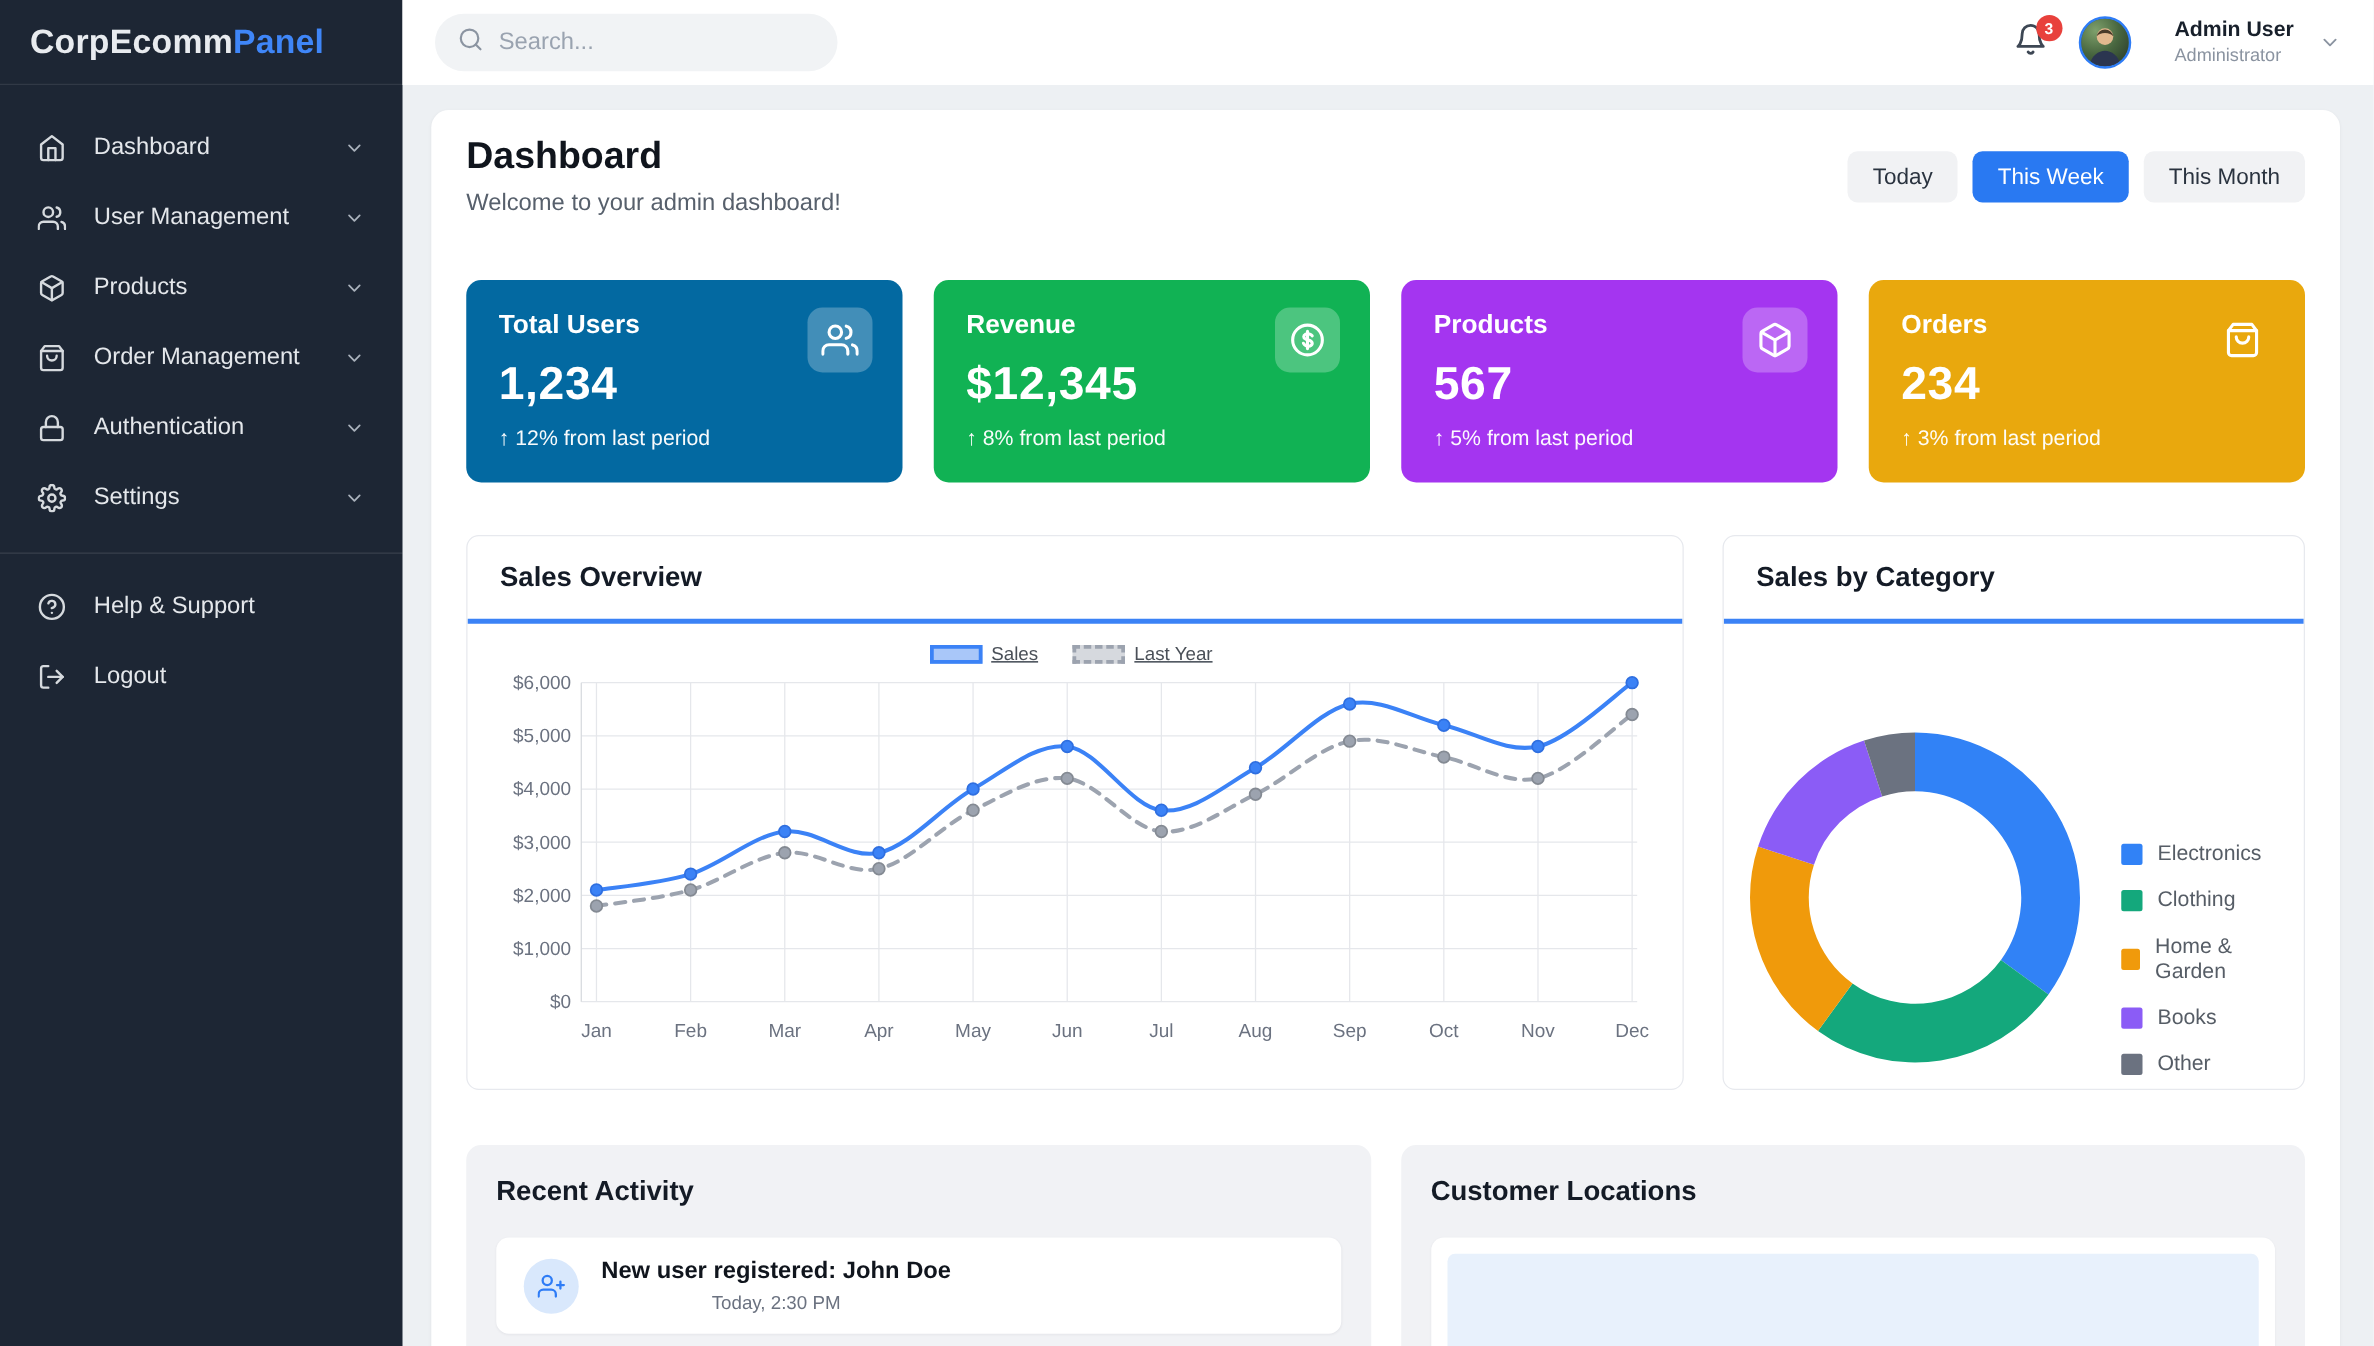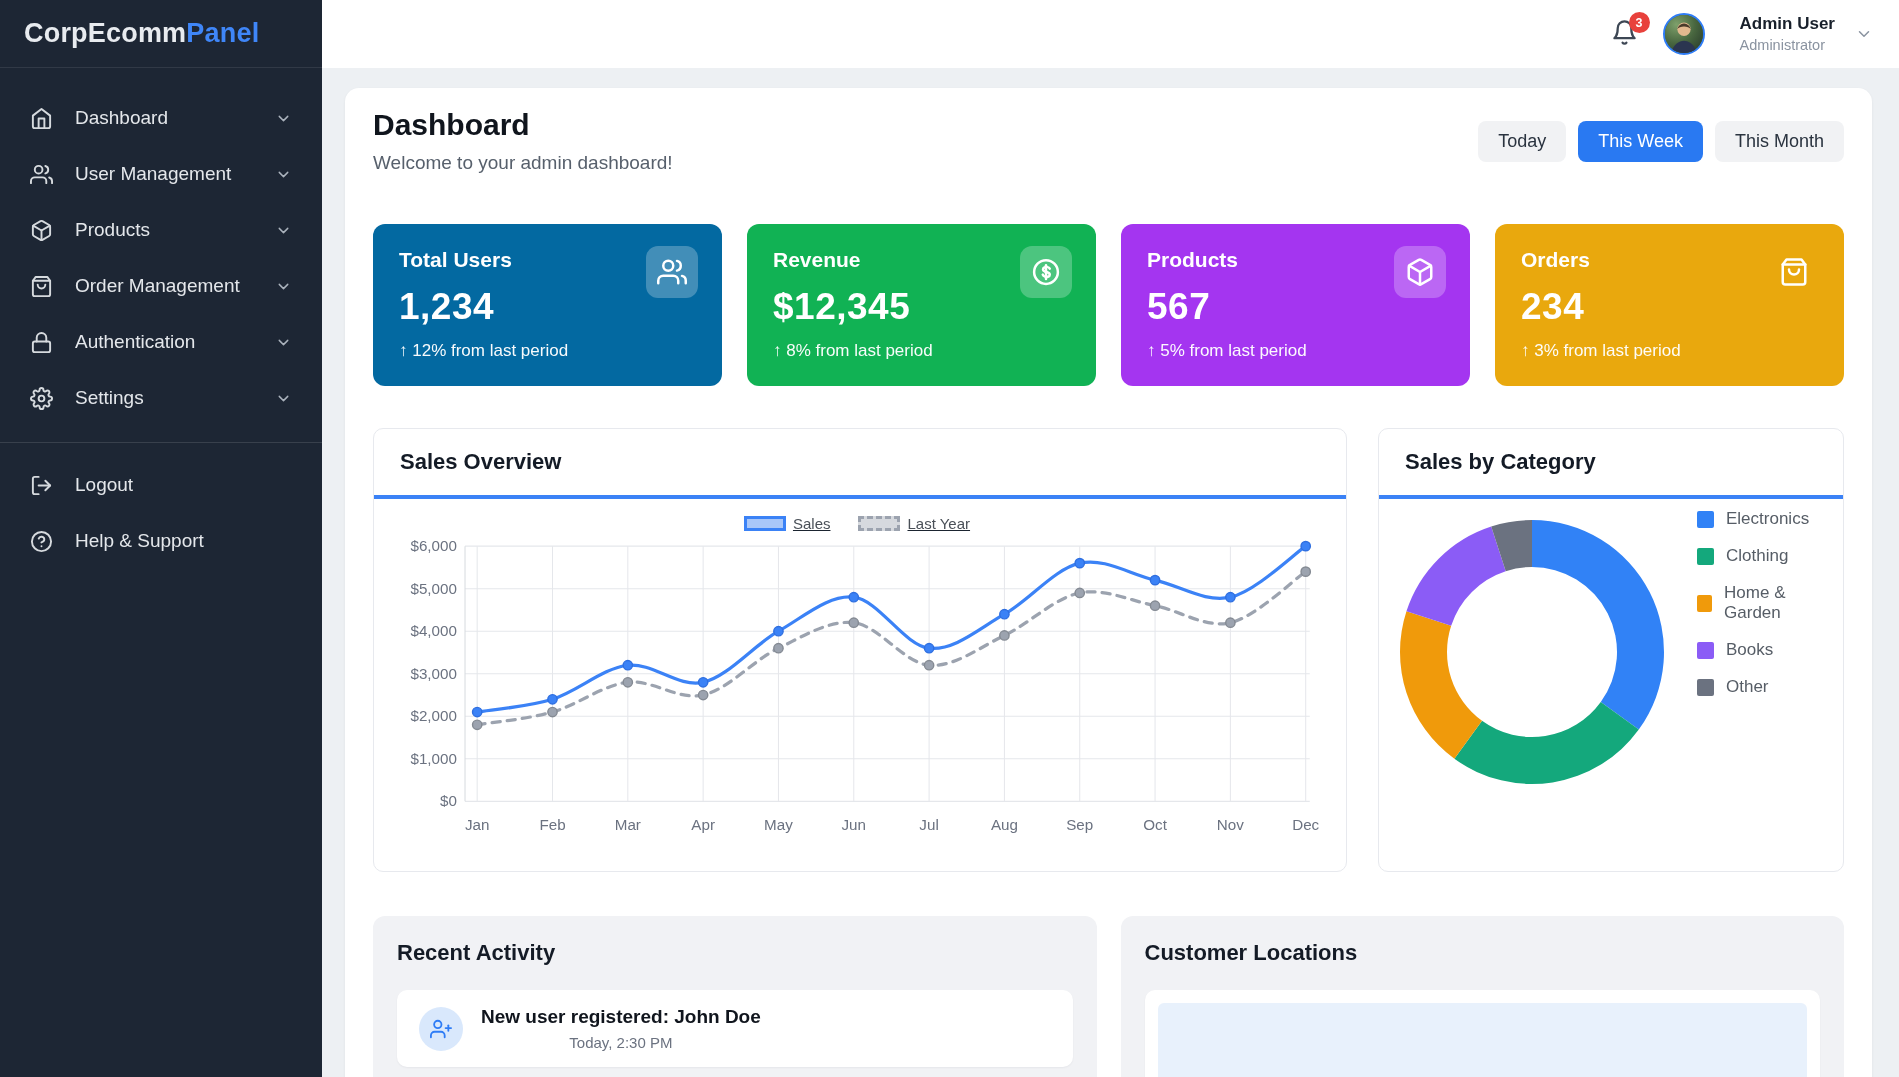--- a/index.html
+++ b/index.html
@@ -54,21 +54,21 @@
   .chart-card.left { width:974px; }
   .chart-card.right { flex:1; }
   .chart-card-header { padding:20px 26px; font-size:22px; font-weight:bold; color:#141b26; border-bottom:4px solid #3b82f6; }
   .line-chart-body { flex:1; padding:10px 18px 4px 12px; display:flex; flex-direction:column; }
   .lc-legend { display:flex; justify-content:center; align-items:center; gap:28px; margin:6px 0 4px 0; }
   .lc-legend-item { display:flex; align-items:center; gap:7px; cursor:pointer;text-decoration:underline; }
   .lc-swatch { width:42px; height:15px; }
   .lc-swatch.solid { background:#a9c7f9; border:3px solid #3b82f6; }
   .lc-swatch.dashed { background:#d6d9de; border:3px dashed #9ca3af; }
   .lc-label { font-size:15px; color:#4a5058; }
-  .donut-body { flex:1; display:flex; align-items:flex-start; justify-content:center; gap:22px; padding:10px; }
+  .donut-body { flex:1; display:flex; align-items:flex-end; justify-content:center; gap:22px; padding:10px; }
   .donut-legend { display:flex; flex-direction:column; gap:17px; }
   .dl-item { display:flex; align-items:center; gap:12px; cursor:pointer; }
   .dl-swatch { width:17px; height:17px; border-radius:2px; }
   .dl-label { font-size:17px; color:#565d66; }
   
   .bottom-row { display:grid; grid-template-columns:1fr 1fr; gap:24px; }
   .section { background:#f1f2f5; border-radius:12px; padding:24px; }
   .section-title { font-size:22px; font-weight:bold; color:#141b26; margin-bottom:24px; }
   .activity-card { background:#fff; border-radius:10px; box-shadow:0 1px 2px rgba(16,24,40,.05); padding:16px 22px; display:flex; align-items:center; gap:18px; }
   .act-icon { width:44px; height:44px; min-width:44px; border-radius:50%; background:#d9e8fc; color:#2e7cf6; display:flex; align-items:center; justify-content:center; }
@@ -175,43 +175,50 @@
             <polyline points="6 9 12 15 18 9"></polyline>
           </svg>
         </span>
       </div>
     </nav>
   <div class="side-divider"></div>
   <nav class="nav" style="padding-top:0" id="side-nav-footer">
       <div class="nav-item">
         <span class="ni-icon">
           <svg width="23" height="23" viewBox="0 0 24 24" fill="none" stroke="currentColor" stroke-width="2" stroke-linecap="round" stroke-linejoin="round">
+            <circle cx="12" cy="12" r="10"></circle>
+            <path d="M9.09 9a3 3 0 0 1 5.83 1c0 2-3 3-3 3"></path>
+            <line x1="12" y1="17" x2="12.01" y2="17"></line>
+          </svg>
+        </span>
+        <span>Help &amp; Support</span>
+      </div>
+      <div class="nav-item">
+        <span class="ni-icon">
+          <svg width="23" height="23" viewBox="0 0 24 24" fill="none" stroke="currentColor" stroke-width="2" stroke-linecap="round" stroke-linejoin="round">
             <path d="M9 21H5a2 2 0 0 1-2-2V5a2 2 0 0 1 2-2h4"></path>
             <polyline points="16 17 21 12 16 7"></polyline>
             <line x1="21" y1="12" x2="9" y2="12"></line>
           </svg>
         </span>
         <span>Logout</span>
       </div>
-      <div class="nav-item">
-        <span class="ni-icon">
-          <svg width="23" height="23" viewBox="0 0 24 24" fill="none" stroke="currentColor" stroke-width="2" stroke-linecap="round" stroke-linejoin="round">
-            <circle cx="12" cy="12" r="10"></circle>
-            <path d="M9.09 9a3 3 0 0 1 5.83 1c0 2-3 3-3 3"></path>
-            <line x1="12" y1="17" x2="12.01" y2="17"></line>
-          </svg>
-        </span>
-        <span>Help &amp; Support</span>
-      </div>
     </nav>
 </aside>
 
 <div class="main-col">
 
   <header class="topbar">
+    <div class="search-pill">
+      <span id="search-icon-slot"><svg width="21" height="21" viewBox="0 0 24 24" fill="none" stroke="currentColor" stroke-width="2" stroke-linecap="round" stroke-linejoin="round">
+            <circle cx="11" cy="11" r="8"></circle>
+            <line x1="21" y1="21" x2="16.65" y2="16.65"></line>
+          </svg></span>
+      <input type="text" placeholder="Search..." style="">
+    </div>
     <div class="topbar-right">
       <div class="bell-wrap">
         <span id="bell-icon-slot"><svg width="27" height="27" viewBox="0 0 24 24" fill="none" stroke="currentColor" stroke-width="2" stroke-linecap="round" stroke-linejoin="round">
               <path d="M18 8A6 6 0 0 0 6 8c0 7-3 9-3 9h18s-3-2-3-9"></path>
               <path d="M13.73 21a2 2 0 0 1-3.46 0"></path>
             </svg></span>
         <span class="badge">3</span>
       </div>
       <div class="avatar">
         <svg viewBox="0 0 40 40" width="38" height="38">

